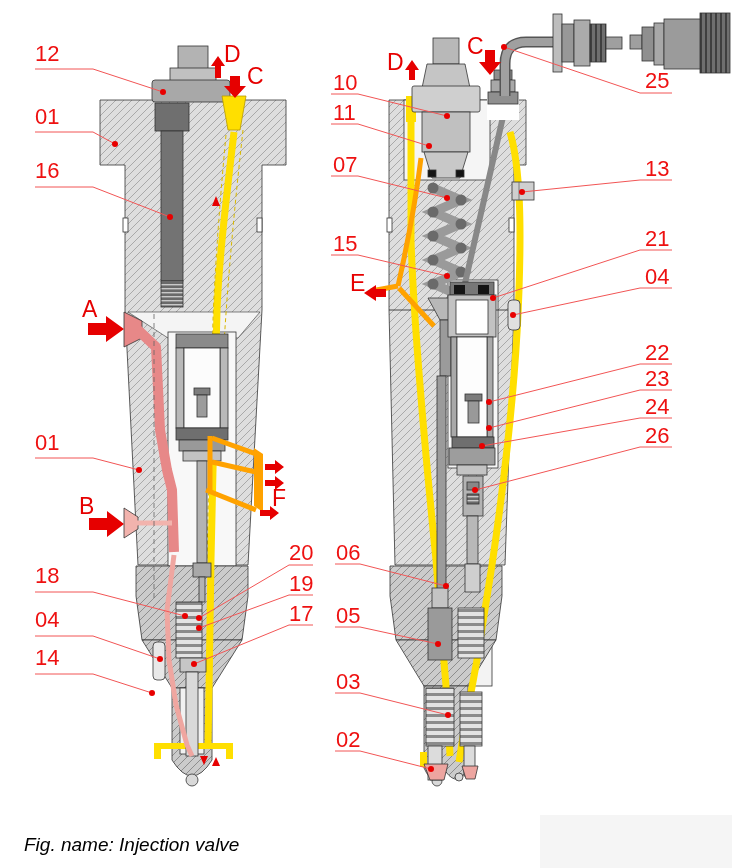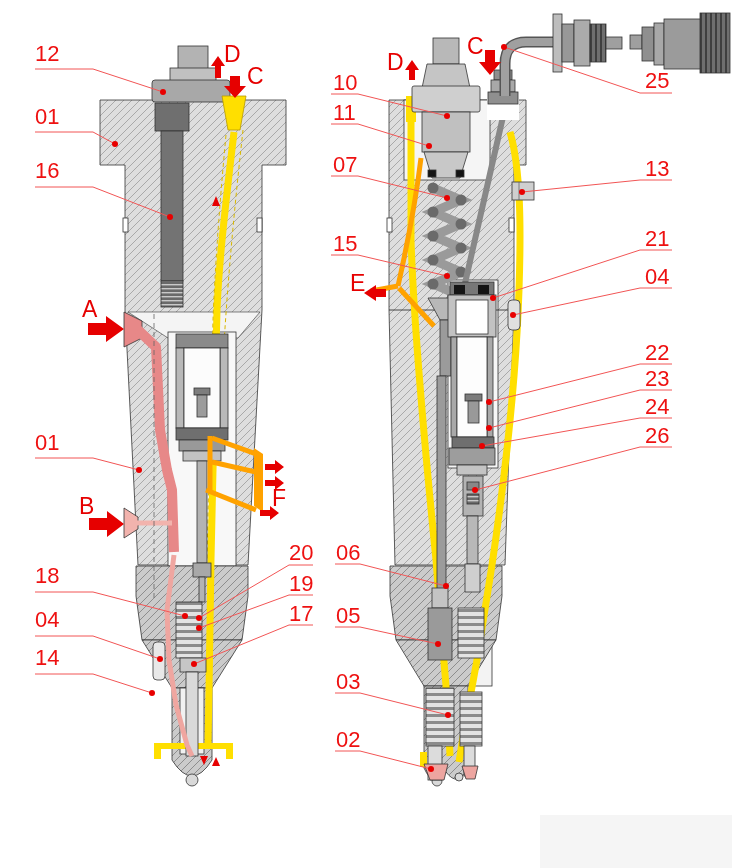--- a/index.html
+++ b/index.html
@@ -371,13 +371,14 @@
       <text class="flow" x="79" y="514">B</text>
       <text class="flow" x="247" y="84">C</text>
       <text class="flow" x="224" y="62">D</text>
       <text class="flow" x="467" y="54">C</text>
       <text class="flow" x="387" y="70">D</text>
       <text class="flow" x="350" y="291">E</text>
       <text class="flow" x="272" y="506">F</text>
     </g>
   </svg>
 
+  <div class="caption">Fig. name: Injection valve</div>
 </div>
 
 </body></html>

